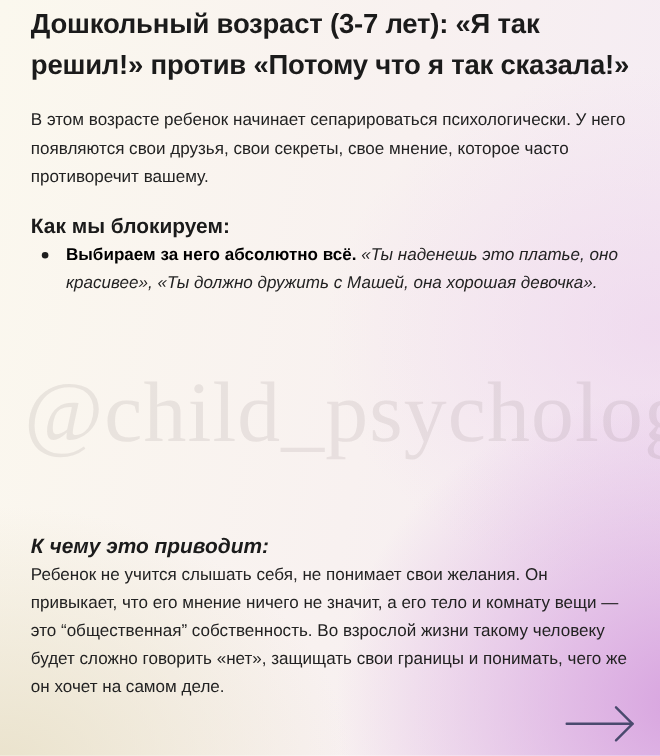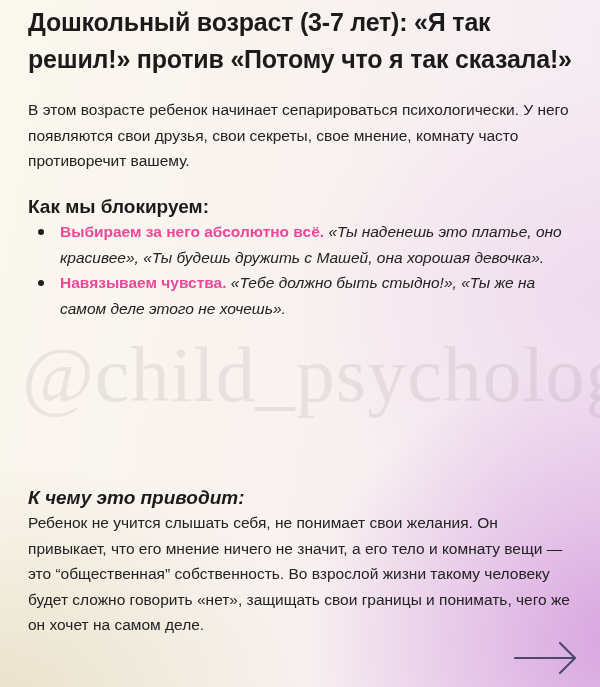--- a/index.html
+++ b/index.html
@@ -40,49 +40,44 @@
     margin: 0; padding: 0; list-style: none;
   }
   .list li {
     position: relative; padding-left: 32px;
     font-size: 15.5px; line-height: 25.5px; color: #222;
   }
   .list li .bullet {
     position: absolute; left: 10px; top: 10px;
     width: 6px; height: 6px; border-radius: 50%; background: #1e1e1e;
   }
-  .list b { font-weight: bold; color: #ec4899; text-align: center; }
+  .list b { font-weight: bold; color: #000000; text-align: center; }
   .list i { font-style: italic; }
   .outcome { top: 510px; }
   .arrow {
     position: absolute; left: 514px; top: 641px; width: 64px; height: 34px;
     cursor: pointer;
   }
 </style>
 </head>
 <body>
 
 <div class="watermark">@child_psychology</div>
 
 <h1 class="title">Дошкольный возраст (3-7 лет): «Я так решил!» против «Потому что я так сказала!»</h1>
 
-<p class="para intro">В этом возрасте ребенок начинает сепарироваться психологически. У него появляются свои друзья, свои секреты, свое мнение, комнату часто противоречит вашему.</p>
+<p class="para intro">В этом возрасте ребенок начинает сепарироваться психологически. У него появляются свои друзья, свои секреты, свое мнение, которое часто противоречит вашему.</p>
 
 <h2 class="section-h h1">Как мы блокируем:</h2>
 
 <ul class="list">
   <li>
     <span class="bullet"></span>
     <b>Выбираем за него абсолютно всё.</b>
-    <i>«Ты наденешь это платье, оно красивее», «Ты будешь дружить с Машей, она хорошая девочка».</i>
-  </li>
-  <li>
-    <span class="bullet"></span>
-    <b>Навязываем чувства.</b>
-    <i>«Тебе должно быть стыдно!», «Ты же на самом деле этого не хочешь».</i>
+    <i>«Ты наденешь это платье, оно красивее», «Ты должно дружить с Машей, она хорошая девочка».</i>
   </li>
 </ul>
 
 <h2 class="section-h h2">К чему это приводит:</h2>
 
 <p class="para outcome">Ребенок не учится слышать себя, не понимает свои желания. Он привыкает, что его мнение ничего не значит, а его тело и комнату вещи — это “общественная” собственность. Во взрослой жизни такому человеку будет сложно говорить «нет», защищать свои границы и понимать, чего же он хочет на самом деле.</p>
 
 <svg class="arrow" viewBox="0 0 64 34">
   <line x1="1" y1="17" x2="61" y2="17" stroke="#4a4a6e" stroke-width="2.2" stroke-linecap="round"></line>
   <polyline points="46,2 61,17 46,32" fill="none" stroke="#4a4a6e" stroke-width="2.2" stroke-linecap="round" stroke-linejoin="round"></polyline>

